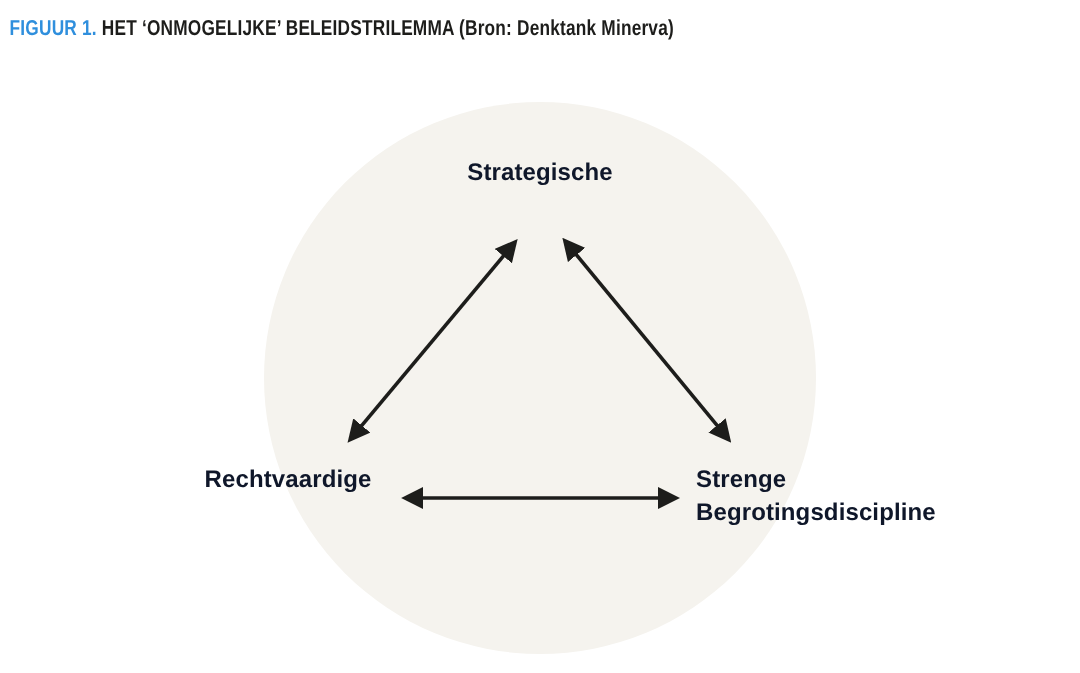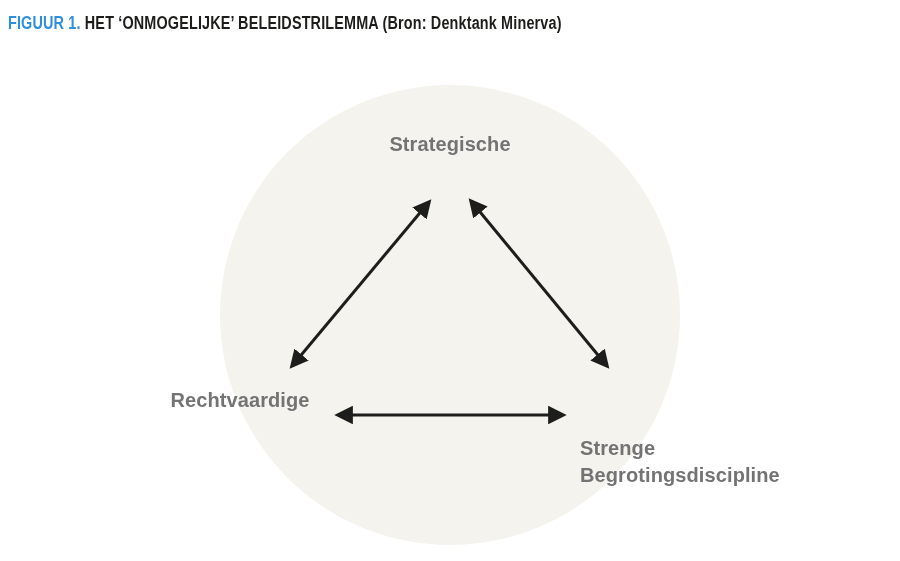--- a/index.html
+++ b/index.html
@@ -35,36 +35,35 @@
     left: 0; top: 0;
     width: 900px; height: 561px;
     pointer-events: none;
   }
 
   .node-label {
     position: absolute;
     font-size: 20px;
     font-weight: 600;
     line-height: 27px;
-    color: #737373;
+    color: #0f172a;
     letter-spacing: 0.1px;
   }
   .node-top {
     left: 450px; top: 131px;
     transform: translateX(-50%);
     text-align: center;
   }
   .node-bottom-left {
     left: 240px; top: 387px;
     transform: translateX(-50%);
   }
   .node-bottom-right {
     left: 580px; top: 387px;
     text-align: left;
-    margin-top: 48px;
   }
 </style>
 </head>
 <body>
 
 <div class="figure-title">
   <span class="fig-label">FIGUUR 1.</span>
   <span class="fig-text">HET ‘ONMOGELIJKE’ BELEIDSTRILEMMA (Bron: Denktank Minerva)</span>
 </div>
 

